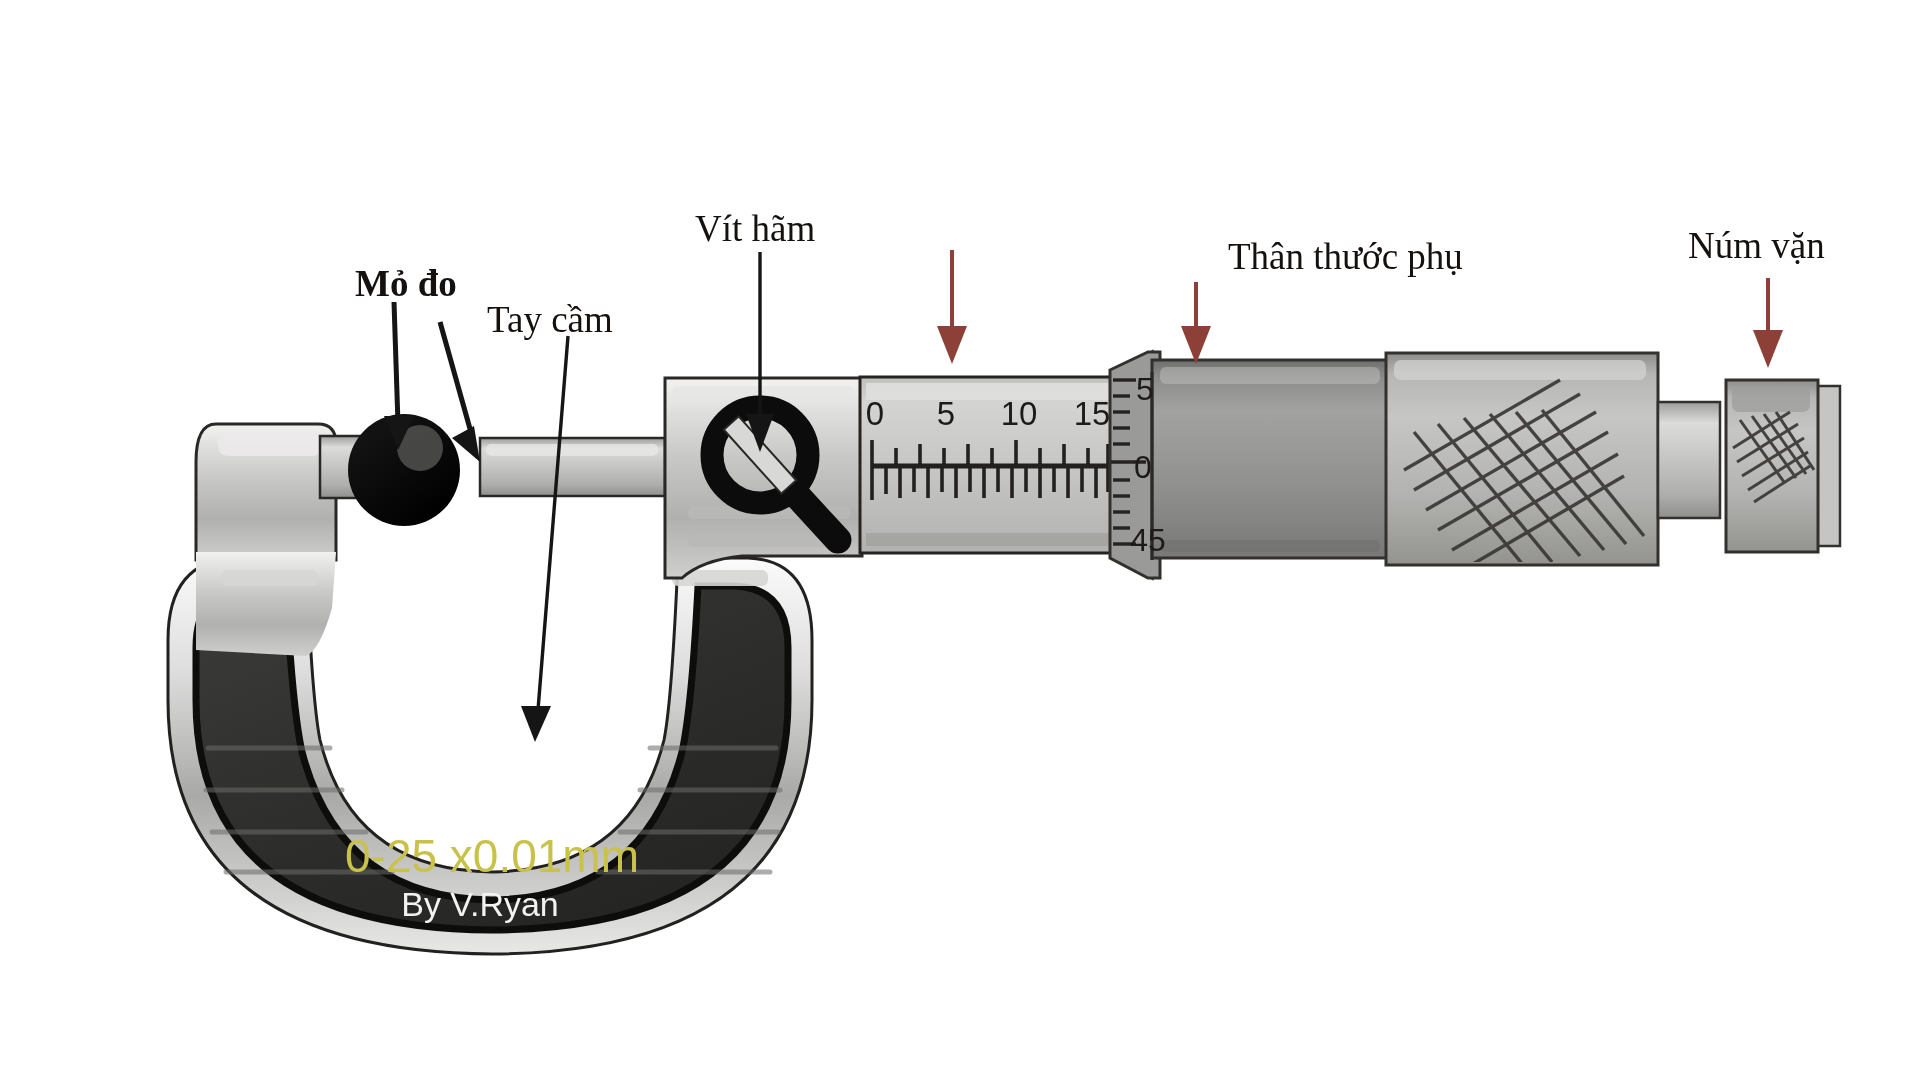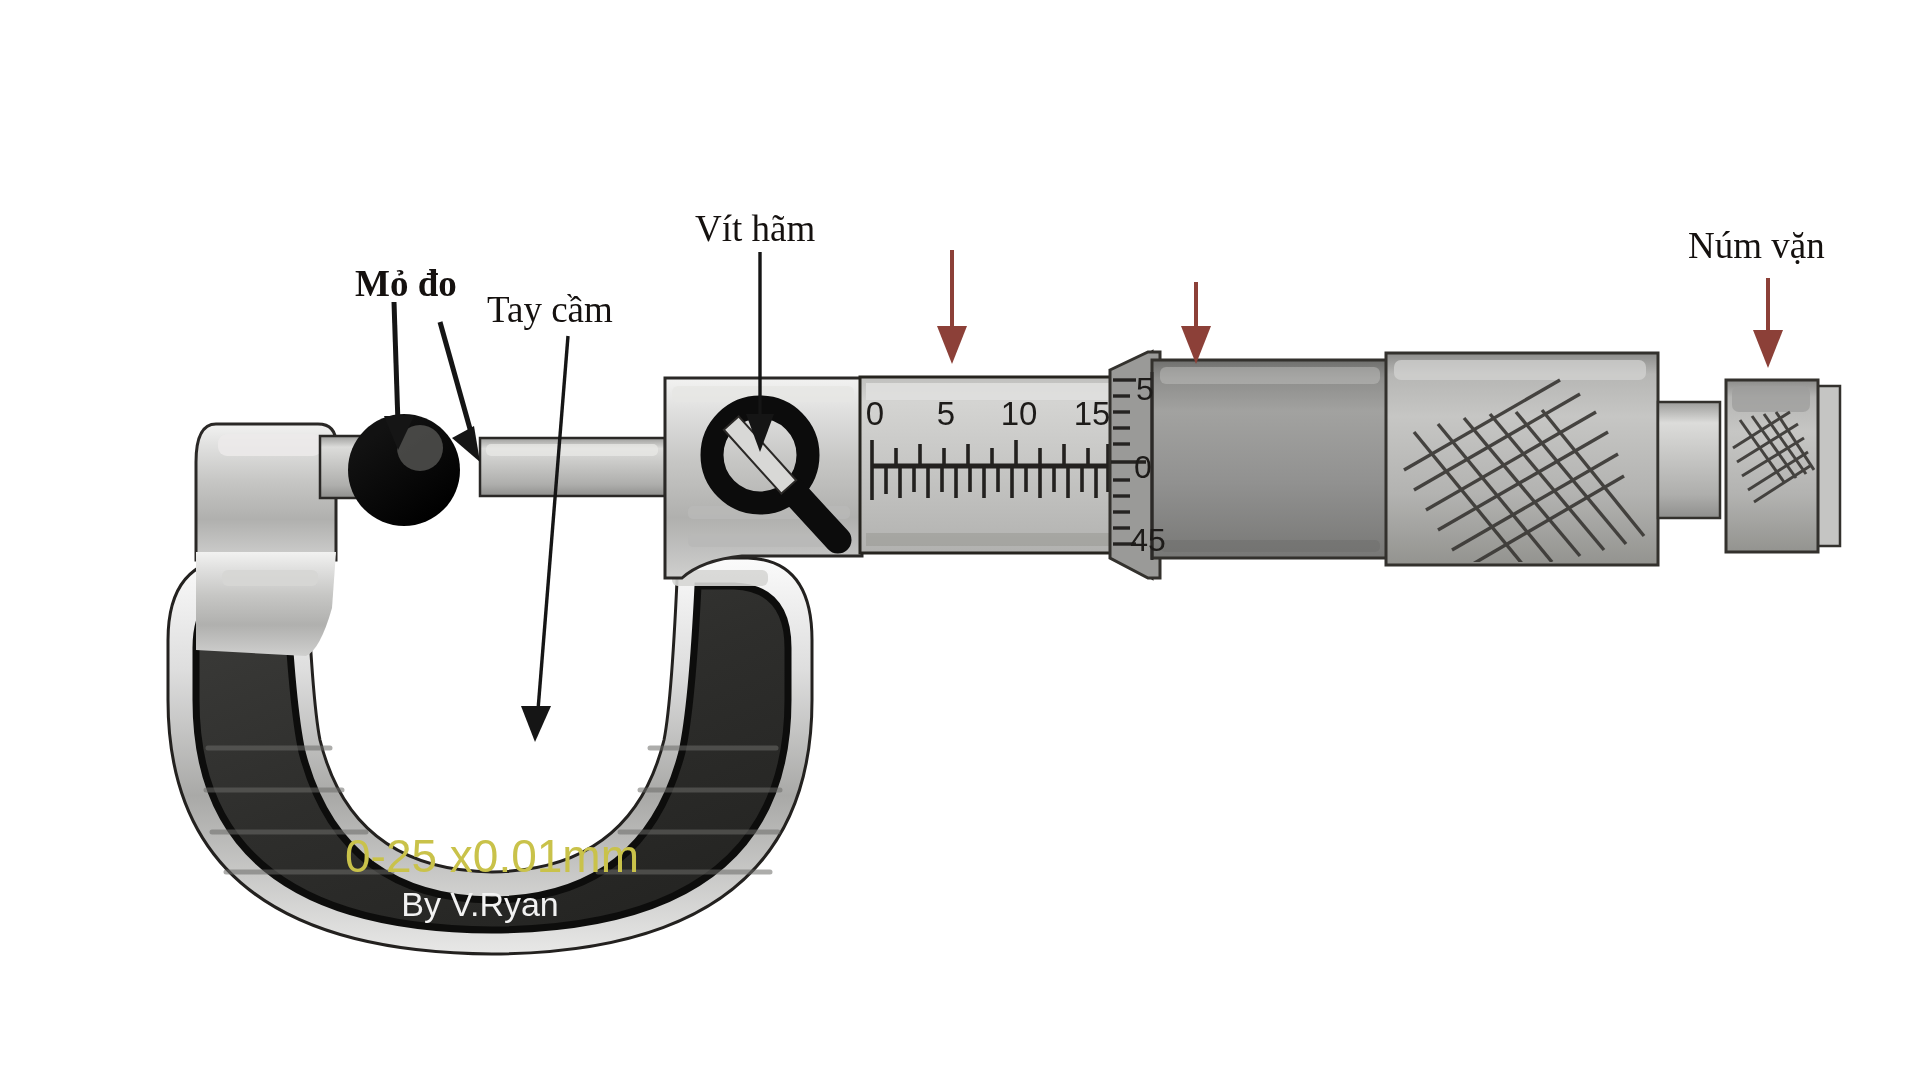--- a/index.html
+++ b/index.html
@@ -1,21 +1,21 @@
 <!DOCTYPE html>
 <html><head>
 <meta charset="utf-8">
 <style>
   html,body{margin:0;padding:0;background:#ffffff;}
   body{width:1920px;height:1080px;overflow:hidden;font-family:"Liberation Serif",serif;}
   #stage{position:relative;width:1920px;height:1080px;background:#ffffff;}
   #svgroot{position:absolute;left:0;top:0;width:1920px;height:1080px;}
   .lbl{position:absolute;color:#15110f;font-family:"Liberation Serif",serif;white-space:nowrap;}
   .lbl-mo{left:355px;top:262px;font-size:37px;font-weight:bold;}
-  .lbl-tay{left:487px;top:288px;font-size:37px;}
+  .lbl-tay{left:487px;top:298px;font-size:37px;}
   .lbl-vit{left:695px;top:207px;font-size:37px;font-family:Liberation Serif, serif;}
   .lbl-than-chinh{left:855px;top:205px;font-size:37px;}
   .lbl-than-phu{left:1228px;top:235px;font-size:37px;}
   .lbl-num{left:1688px;top:224px;font-size:37px;}
 </style>
 </head>
 <body>
 
 <div id="stage">
 
@@ -326,15 +326,16 @@
     </g>
 
     <g clip-path="url(#clip-frame-face)"></g>
     <text x="492" y="872" text-anchor="middle" font-family="Liberation Sans, sans-serif" font-size="46" fill="#c9c24a">0-25 x0.01mm</text>
     <text x="480" y="916" text-anchor="middle" font-family="Liberation Sans, sans-serif" font-size="34" fill="#f2f2f2">By V.Ryan</text>
   </svg>
 
   <div class="lbl lbl-mo">Mỏ đo</div>
   <div class="lbl lbl-tay">Tay cầm</div>
   <div class="lbl lbl-vit">Vít hãm</div>
+  <div class="lbl lbl-than-phu">Thân thước phụ</div>
   <div class="lbl lbl-num">Núm vặn</div>
 
 </div>
 
 </body></html>

